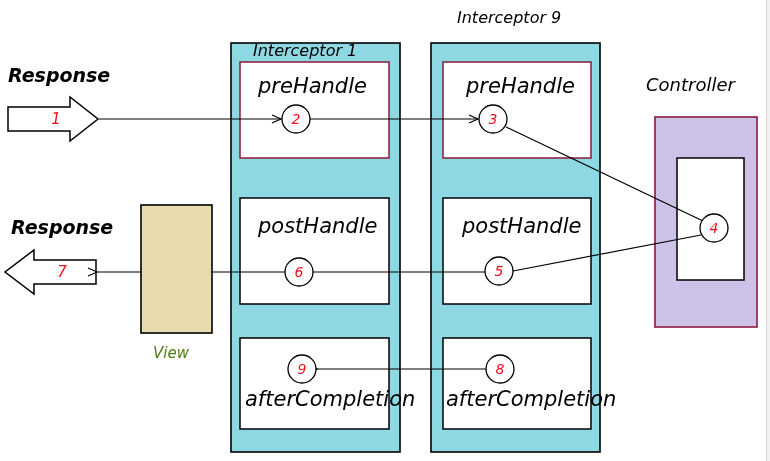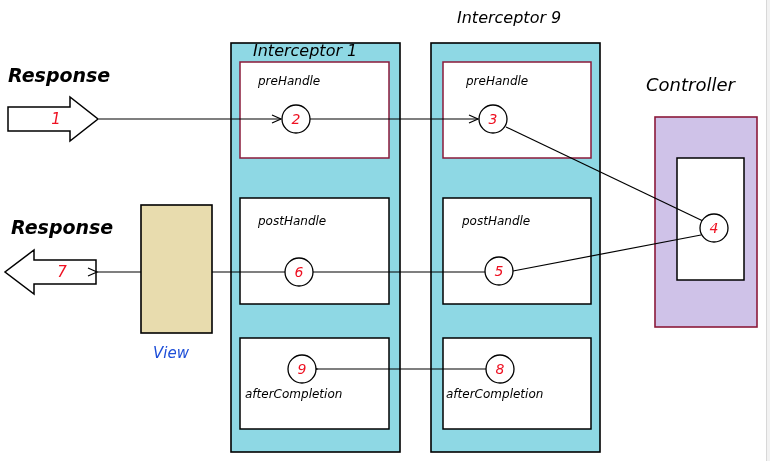--- a/index.html
+++ b/index.html
@@ -11,25 +11,25 @@
     font-family:"DejaVu Sans","Liberation Sans",sans-serif;
   }
   .svg-layer{position:absolute;left:0;top:0;width:770px;height:461px;}
   .lbl{
     position:absolute;
     font-style:italic;
     color:#000000;
     white-space:nowrap;
     font-family:"DejaVu Sans","Liberation Sans",sans-serif;
   }
-  .lbl-red{color:#1d4ed8;}
+  .lbl-red{color:#4d7c0f;}
   .title-lbl{font-size:16px;}
   .big-lbl{font-size:19px;font-weight:bold;}
   .ctrl-lbl{font-size:18px;}
-  .method-lbl{font-size:12px;}
+  .method-lbl{font-size:21px;}
   .view-lbl{font-size:15px;}
   .num{
     position:absolute;
     font-style:italic;
     font-size:14px;
     color:#ee1122;
     width:26px;height:26px;
     line-height:26px;
     text-align:center;
     font-family:"DejaVu Sans","Liberation Sans",sans-serif;

